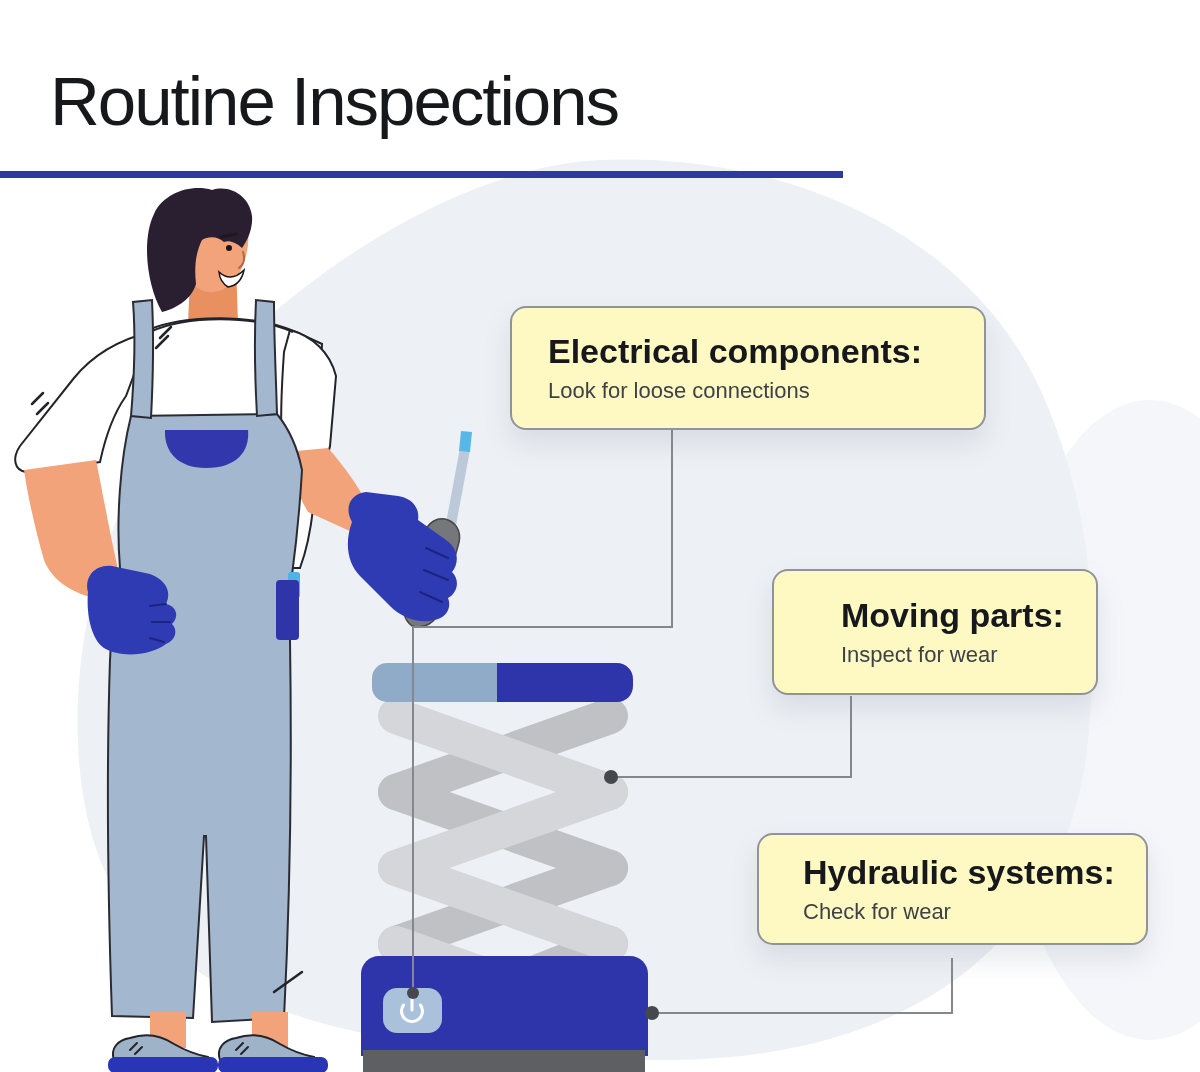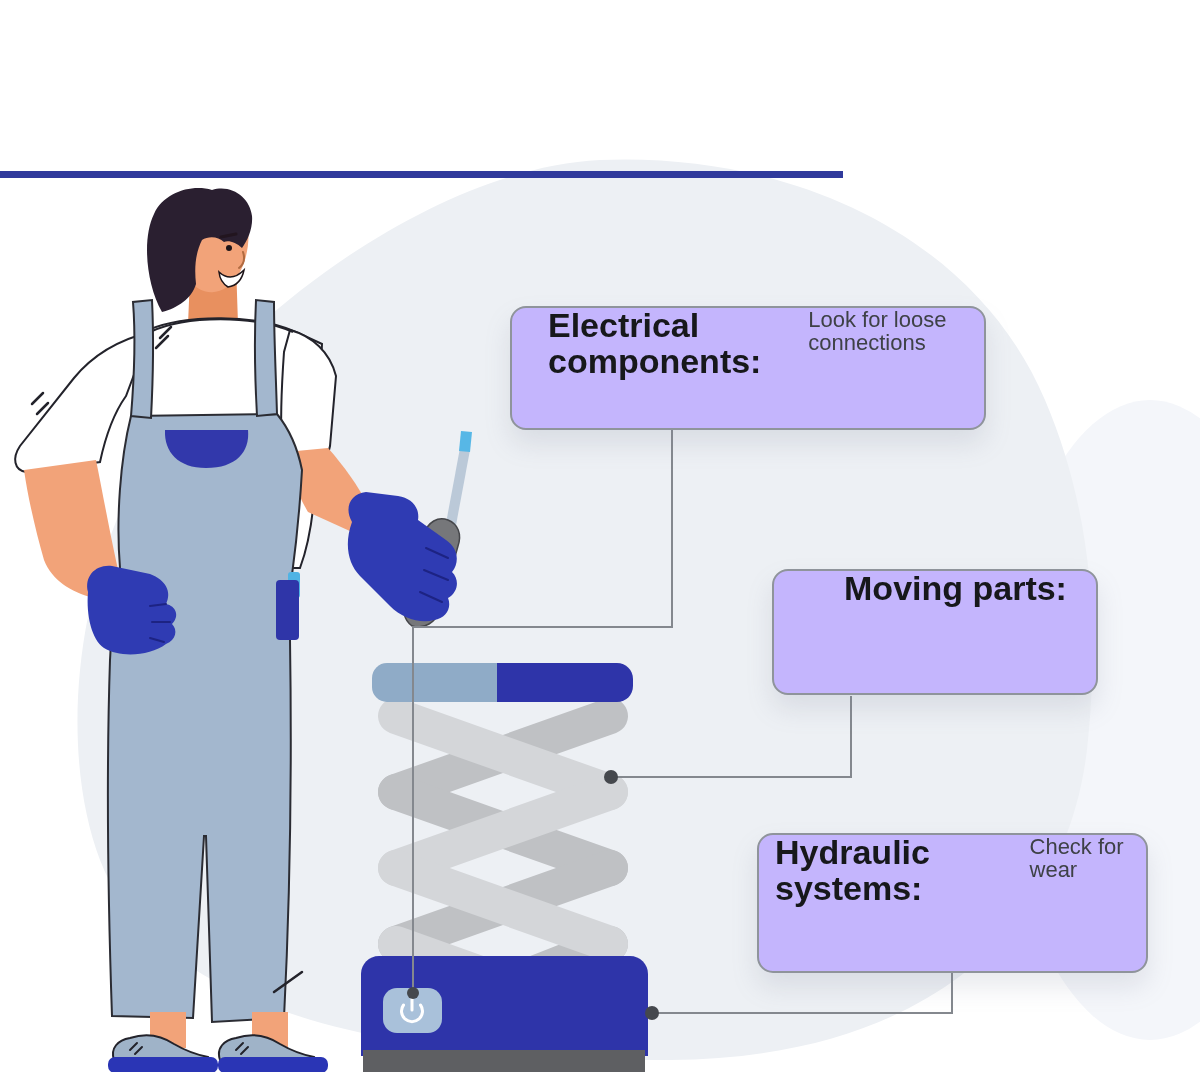--- a/index.html
+++ b/index.html
@@ -9,30 +9,30 @@
   }
   .scene{position:absolute;left:0;top:0;width:1200px;height:1072px;}
   .page-title{
     position:absolute;left:50px;top:62px;margin:0;
     font-size:69px;font-weight:400;letter-spacing:-2px;color:#17181b;
   }
   .title-underline{
     position:absolute;left:0;top:171px;width:843px;height:7px;background:#303a9c;
   }
   .card{
-    position:absolute;background:#c4b5fd;border:2px solid #8f949b;border-radius:16px;
+    position:absolute;background:#fef9c3;border:2px solid #8f949b;border-radius:16px;
     box-shadow:0 14px 26px rgba(125,135,155,.18);
-    display:flex;flex-direction:row;justify-content:center;
+    display:flex;flex-direction:column;justify-content:center;
     padding-left:36px;box-sizing:border-box;gap:9px;
   }
   .card-heading{font-size:34px;font-weight:600;color:#17181b;line-height:1.05;}
   .card-detail{font-size:22px;font-weight:400;color:#3e4146;line-height:1.05;}
   .card1{left:510px;top:306px;width:476px;height:124px;}
-  .card2{left:772px;top:569px;width:326px;height:126px;padding-left:41px;}
-  .card3{left:757px;top:833px;width:391px;height:140px;padding-left:16px;}
+  .card2{left:772px;top:569px;width:326px;height:126px;padding-left:67px;}
+  .card3{left:757px;top:833px;width:391px;height:112px;padding-left:44px;}
 </style>
 </head>
 <body>
 
 <div class="canvas">
 
   <svg class="scene" viewBox="0 0 1200 1072">
 
     <ellipse cx="1150" cy="720" rx="150" ry="320" fill="#F4F6FA"></ellipse>
     <path fill="#EDF0F4" d="
@@ -167,27 +167,29 @@
     <g stroke="#84888E" stroke-width="2" fill="none">
       <path d="M 672 430 L 672 627 L 413 627 L 413 990"></path>
       <path d="M 851 696 L 851 777 L 613 777"></path>
       <path d="M 952 958 L 952 1013 L 654 1013"></path>
     </g>
     <circle cx="413" cy="993" r="6" fill="#45484D"></circle>
     <circle cx="611" cy="777" r="7" fill="#45484D"></circle>
     <circle cx="652" cy="1013" r="7" fill="#45484D"></circle>
   </svg>
 
+  <h1 class="page-title">Routine Inspections</h1>
   <div class="title-underline"></div>
 
   <div class="card card1">
     <div class="card-heading">Electrical components:</div>
     <div class="card-detail">Look for loose connections</div>
   </div>
   <div class="card card2">
     <div class="card-heading">Moving parts:</div>
+    <div class="card-detail">Inspect for wear</div>
   </div>
   <div class="card card3">
     <div class="card-heading">Hydraulic systems:</div>
     <div class="card-detail">Check for wear</div>
   </div>
 
 </div>
 
 </body></html>

